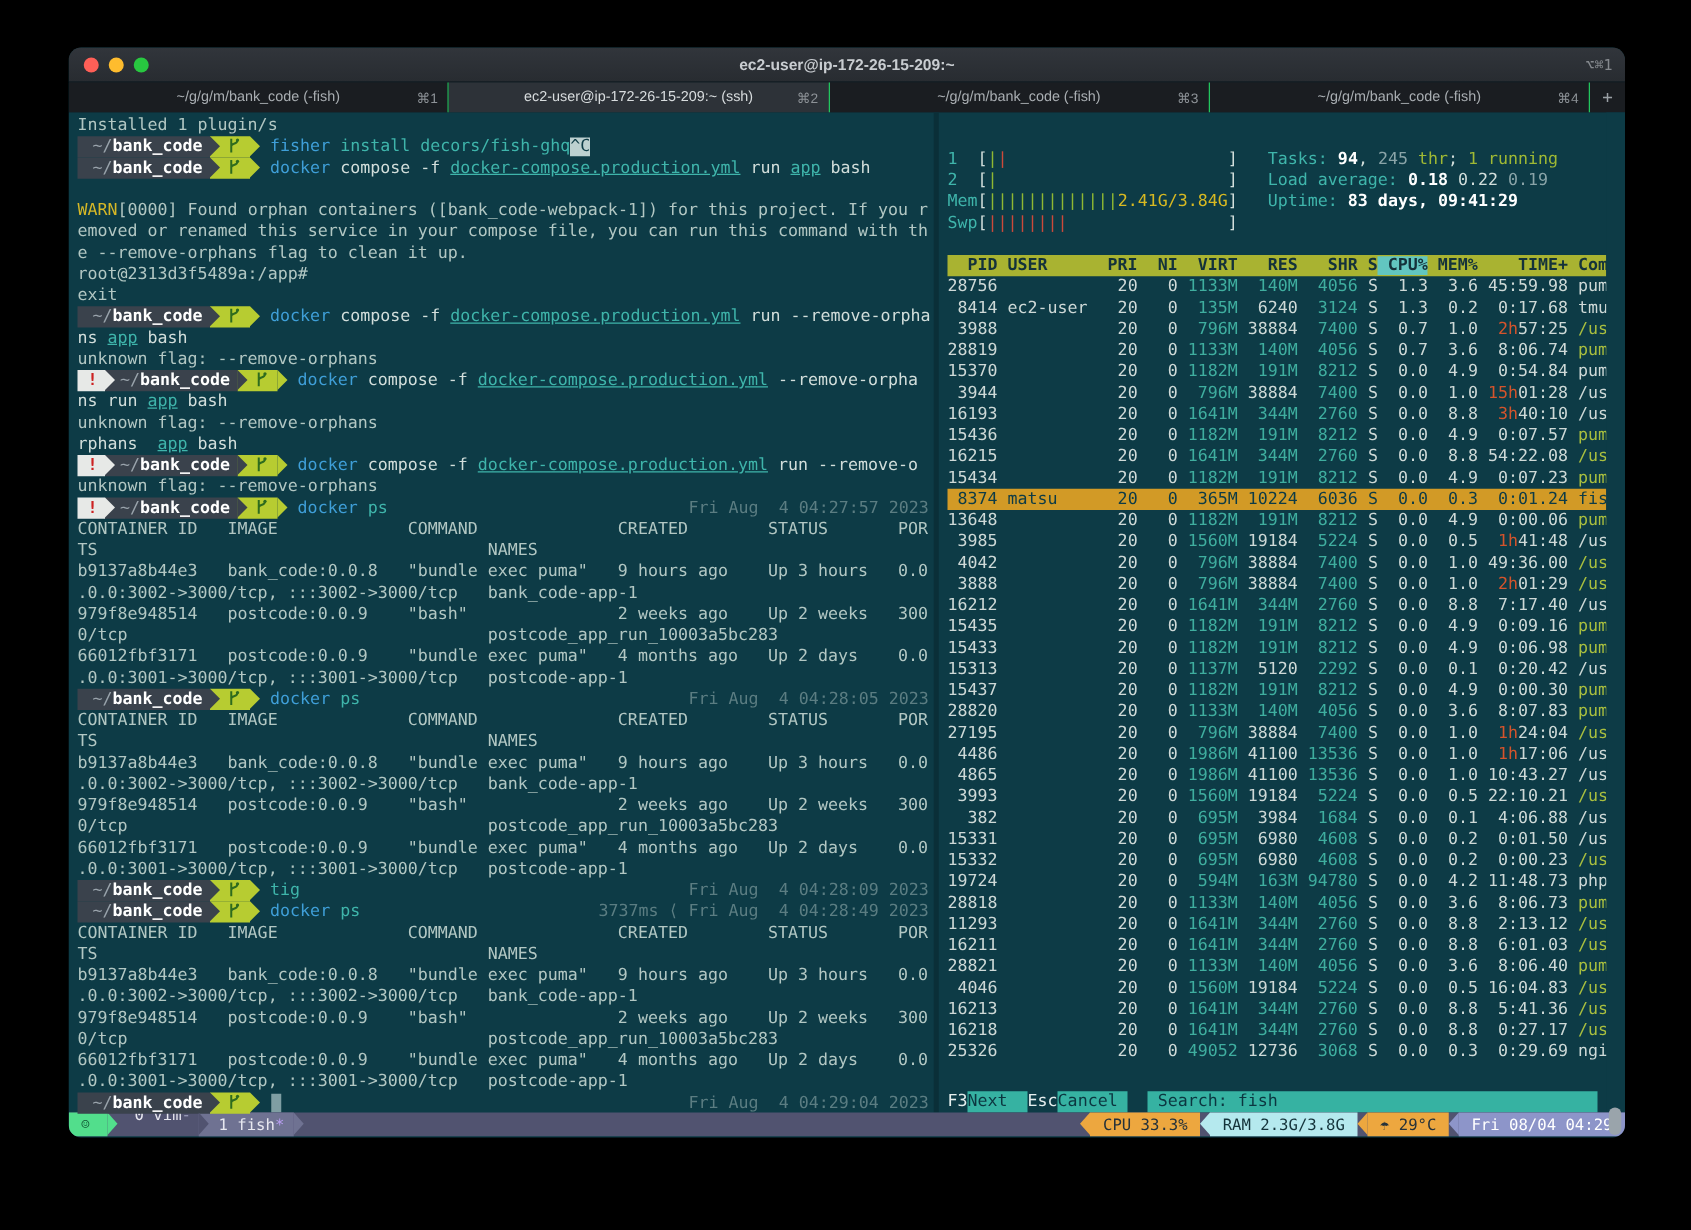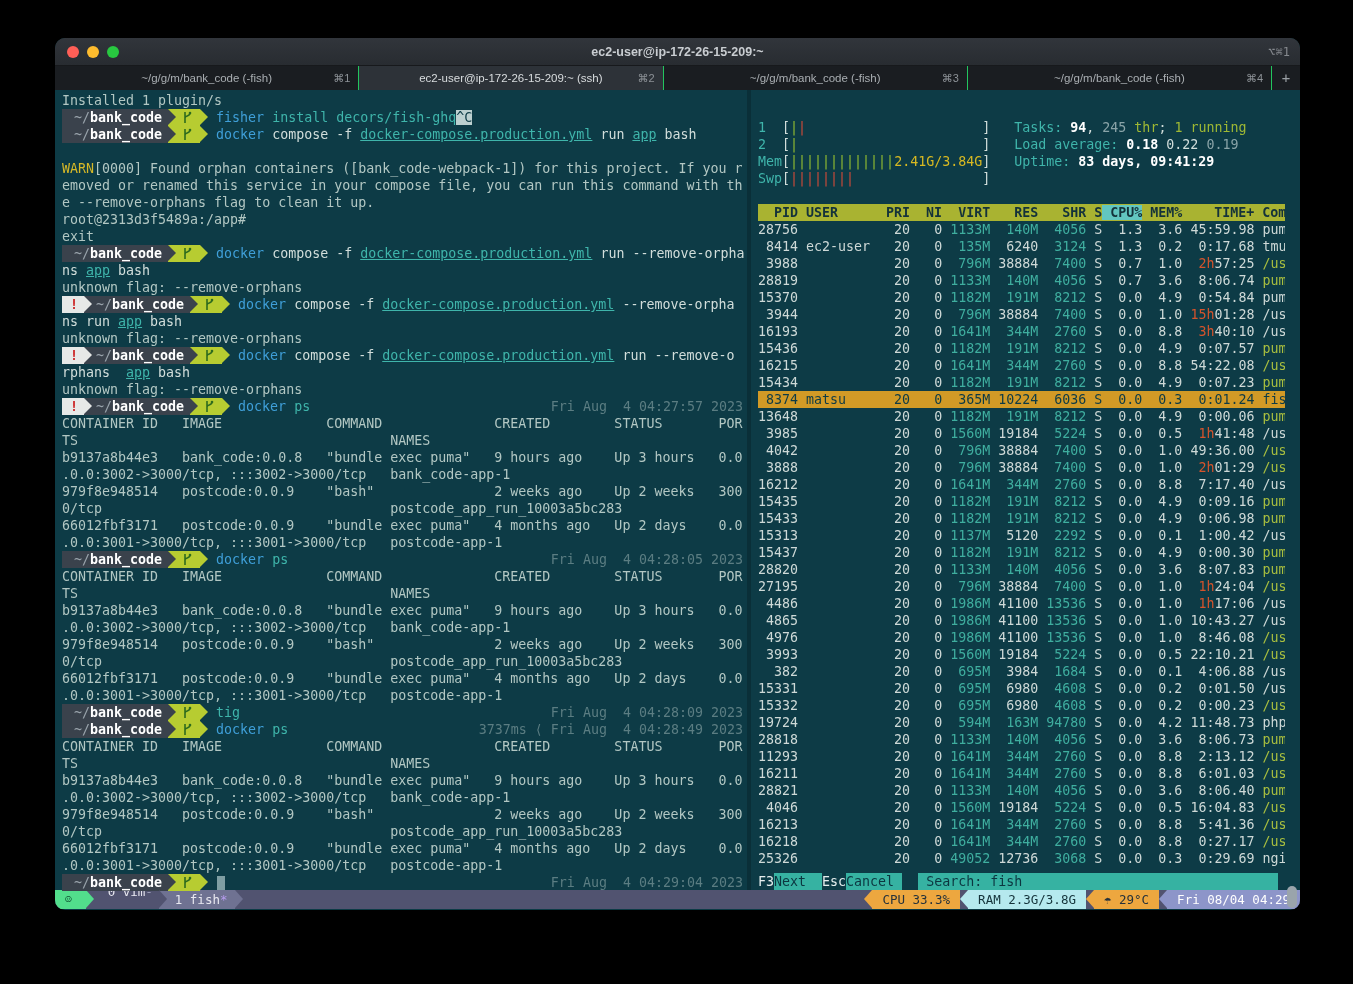--- a/index.html
+++ b/index.html
@@ -134,25 +134,25 @@
                 <circle cx="8" cy="2" r="1.3" fill="#2e6b1e"></circle>
               </svg></span><span class="cmdspace"></span><span class="c-blue">docker</span><span class="c-fg"> compose -f </span><span class="c-tealu">docker-compose.production.yml</span><span class="c-fg"> run --remove-orpha</span></div>
           <div class="tl"><span class="c-fg">ns </span><span class="c-tealu">app</span><span class="c-fg"> bash</span></div>
           <div class="tl"><span class="c-out">unknown flag: --remove-orphans</span></div>
           <div class="tl"><span class="pseg seg-bang">!</span><span class="pseg seg-dir"><span class="tilde">~/</span>bank_code</span><span class="pseg seg-git"><svg width="10" height="13" viewBox="0 0 10 13" style="vertical-align:-2px">
                 <path d="M3 1 v11 M3 7 C3 4,8 6,8 2" stroke="#2e6b1e" stroke-width="1.6" fill="none"></path>
                 <circle cx="8" cy="2" r="1.3" fill="#2e6b1e"></circle>
               </svg></span><span class="cmdspace"></span><span class="c-blue">docker</span><span class="c-fg"> compose -f </span><span class="c-tealu">docker-compose.production.yml</span><span class="c-fg"> --remove-orpha</span></div>
           <div class="tl"><span class="c-fg">ns run </span><span class="c-tealu">app</span><span class="c-fg"> bash</span></div>
           <div class="tl"><span class="c-out">unknown flag: --remove-orphans</span></div>
+          <div class="tl"><span class="c-fg">rphans  </span><span class="c-tealu">app</span><span class="c-fg"> bash</span></div>
           <div class="tl"><span class="pseg seg-bang">!</span><span class="pseg seg-dir"><span class="tilde">~/</span>bank_code</span><span class="pseg seg-git"><svg width="10" height="13" viewBox="0 0 10 13" style="vertical-align:-2px">
                 <path d="M3 1 v11 M3 7 C3 4,8 6,8 2" stroke="#2e6b1e" stroke-width="1.6" fill="none"></path>
                 <circle cx="8" cy="2" r="1.3" fill="#2e6b1e"></circle>
               </svg></span><span class="cmdspace"></span><span class="c-blue">docker</span><span class="c-fg"> compose -f </span><span class="c-tealu">docker-compose.production.yml</span><span class="c-fg"> run --remove-o</span></div>
-          <div class="tl"><span class="c-fg">rphans  </span><span class="c-tealu">app</span><span class="c-fg"> bash</span></div>
           <div class="tl"><span class="c-out">unknown flag: --remove-orphans</span></div>
           <div class="tl"><span class="pseg seg-bang">!</span><span class="pseg seg-dir"><span class="tilde">~/</span>bank_code</span><span class="pseg seg-git"><svg width="10" height="13" viewBox="0 0 10 13" style="vertical-align:-2px">
                 <path d="M3 1 v11 M3 7 C3 4,8 6,8 2" stroke="#2e6b1e" stroke-width="1.6" fill="none"></path>
                 <circle cx="8" cy="2" r="1.3" fill="#2e6b1e"></circle>
               </svg></span><span class="cmdspace"></span><span class="c-blue">docker</span><span class="c-teal"> ps</span><span class="ts">Fri Aug  4 04:27:57 2023</span></div>
           <div class="tl"><span class="c-out">CONTAINER ID   IMAGE             COMMAND              CREATED        STATUS       POR</span></div>
           <div class="tl"><span class="c-out">TS                                       NAMES</span></div>
           <div class="tl"><span class="c-out">b9137a8b44e3   bank_code:0.0.8   "bundle exec puma"   9 hours ago    Up 3 hours   0.0</span></div>
           <div class="tl"><span class="c-out">.0.0:3002-&gt;3000/tcp, :::3002-&gt;3000/tcp   bank_code-app-1</span></div>
           <div class="tl"><span class="c-out">979f8e948514   postcode:0.0.9    "bash"               2 weeks ago    Up 2 weeks   300</span></div>
@@ -212,27 +212,26 @@
           <div class="hl prow"><span>16215</span><span>           </span><span> 20</span><span>   0</span><span class="p-teal"> 1641M</span><span class="p-teal">  344M</span><span class="p-teal">  2760</span><span class=""> S</span><span>  0.0</span><span>  8.8</span><span> 54:22.08</span><span class="p-grn"> /us</span></div>
           <div class="hl prow"><span>15434</span><span>           </span><span> 20</span><span>   0</span><span class="p-teal"> 1182M</span><span class="p-teal">  191M</span><span class="p-teal">  8212</span><span class=""> S</span><span>  0.0</span><span>  4.9</span><span>  0:07.23</span><span class="p-grn"> pum</span></div>
           <div class="hl prow sel"><span> 8374</span><span> matsu     </span><span> 20</span><span>   0</span><span class="p-teal">  365M</span><span class=""> 10224</span><span class="p-teal">  6036</span><span class=""> S</span><span>  0.0</span><span>  0.3</span><span>  0:01.24</span><span class=""> fis</span></div>
           <div class="hl prow"><span>13648</span><span>           </span><span> 20</span><span>   0</span><span class="p-teal"> 1182M</span><span class="p-teal">  191M</span><span class="p-teal">  8212</span><span class=""> S</span><span>  0.0</span><span>  4.9</span><span>  0:00.06</span><span class="p-grn"> pum</span></div>
           <div class="hl prow"><span> 3985</span><span>           </span><span> 20</span><span>   0</span><span class="p-teal"> 1560M</span><span class=""> 19184</span><span class="p-teal">  5224</span><span class=""> S</span><span>  0.0</span><span>  0.5</span><span>  <span class="p-red">1h</span>41:48</span><span class=""> /us</span></div>
           <div class="hl prow"><span> 4042</span><span>           </span><span> 20</span><span>   0</span><span class="p-teal">  796M</span><span class=""> 38884</span><span class="p-teal">  7400</span><span class=""> S</span><span>  0.0</span><span>  1.0</span><span> 49:36.00</span><span class="p-grn"> /us</span></div>
           <div class="hl prow"><span> 3888</span><span>           </span><span> 20</span><span>   0</span><span class="p-teal">  796M</span><span class=""> 38884</span><span class="p-teal">  7400</span><span class=""> S</span><span>  0.0</span><span>  1.0</span><span>  <span class="p-red">2h</span>01:29</span><span class="p-grn"> /us</span></div>
           <div class="hl prow"><span>16212</span><span>           </span><span> 20</span><span>   0</span><span class="p-teal"> 1641M</span><span class="p-teal">  344M</span><span class="p-teal">  2760</span><span class=""> S</span><span>  0.0</span><span>  8.8</span><span>  7:17.40</span><span class=""> /us</span></div>
           <div class="hl prow"><span>15435</span><span>           </span><span> 20</span><span>   0</span><span class="p-teal"> 1182M</span><span class="p-teal">  191M</span><span class="p-teal">  8212</span><span class=""> S</span><span>  0.0</span><span>  4.9</span><span>  0:09.16</span><span class="p-grn"> pum</span></div>
           <div class="hl prow"><span>15433</span><span>           </span><span> 20</span><span>   0</span><span class="p-teal"> 1182M</span><span class="p-teal">  191M</span><span class="p-teal">  8212</span><span class=""> S</span><span>  0.0</span><span>  4.9</span><span>  0:06.98</span><span class="p-grn"> pum</span></div>
-          <div class="hl prow"><span>15313</span><span>           </span><span> 20</span><span>   0</span><span class="p-teal"> 1137M</span><span class="">  5120</span><span class="p-teal">  2292</span><span class=""> S</span><span>  0.0</span><span>  0.1</span><span>  1:00.42</span><span class=""> /us</span></div>
+          <div class="hl prow"><span>15313</span><span>           </span><span> 20</span><span>   0</span><span class="p-teal"> 1137M</span><span class="">  5120</span><span class="p-teal">  2292</span><span class=""> S</span><span>  0.0</span><span>  0.1</span><span>  0:20.42</span><span class=""> /us</span></div>
           <div class="hl prow"><span>15437</span><span>           </span><span> 20</span><span>   0</span><span class="p-teal"> 1182M</span><span class="p-teal">  191M</span><span class="p-teal">  8212</span><span class=""> S</span><span>  0.0</span><span>  4.9</span><span>  0:00.30</span><span class="p-grn"> pum</span></div>
           <div class="hl prow"><span>28820</span><span>           </span><span> 20</span><span>   0</span><span class="p-teal"> 1133M</span><span class="p-teal">  140M</span><span class="p-teal">  4056</span><span class=""> S</span><span>  0.0</span><span>  3.6</span><span>  8:07.83</span><span class="p-grn"> pum</span></div>
           <div class="hl prow"><span>27195</span><span>           </span><span> 20</span><span>   0</span><span class="p-teal">  796M</span><span class=""> 38884</span><span class="p-teal">  7400</span><span class=""> S</span><span>  0.0</span><span>  1.0</span><span>  <span class="p-red">1h</span>24:04</span><span class="p-grn"> /us</span></div>
           <div class="hl prow"><span> 4486</span><span>           </span><span> 20</span><span>   0</span><span class="p-teal"> 1986M</span><span class=""> 41100</span><span class="p-teal"> 13536</span><span class=""> S</span><span>  0.0</span><span>  1.0</span><span>  <span class="p-red">1h</span>17:06</span><span class=""> /us</span></div>
           <div class="hl prow"><span> 4865</span><span>           </span><span> 20</span><span>   0</span><span class="p-teal"> 1986M</span><span class=""> 41100</span><span class="p-teal"> 13536</span><span class=""> S</span><span>  0.0</span><span>  1.0</span><span> 10:43.27</span><span class=""> /us</span></div>
-          <div class="hl prow"><span> 4976</span><span>           </span><span> 20</span><span>   0</span><span class="p-teal"> 1986M</span><span class=""> 41100</span><span class="p-teal"> 13536</span><span class=""> S</span><span>  0.0</span><span>  1.0</span><span>  8:46.08</span><span class="p-grn"> /us</span></div>
           <div class="hl prow"><span> 3993</span><span>           </span><span> 20</span><span>   0</span><span class="p-teal"> 1560M</span><span class=""> 19184</span><span class="p-teal">  5224</span><span class=""> S</span><span>  0.0</span><span>  0.5</span><span> 22:10.21</span><span class="p-grn"> /us</span></div>
           <div class="hl prow"><span>  382</span><span>           </span><span> 20</span><span>   0</span><span class="p-teal">  695M</span><span class="">  3984</span><span class="p-teal">  1684</span><span class=""> S</span><span>  0.0</span><span>  0.1</span><span>  4:06.88</span><span class=""> /us</span></div>
           <div class="hl prow"><span>15331</span><span>           </span><span> 20</span><span>   0</span><span class="p-teal">  695M</span><span class="">  6980</span><span class="p-teal">  4608</span><span class=""> S</span><span>  0.0</span><span>  0.2</span><span>  0:01.50</span><span class=""> /us</span></div>
           <div class="hl prow"><span>15332</span><span>           </span><span> 20</span><span>   0</span><span class="p-teal">  695M</span><span class="">  6980</span><span class="p-teal">  4608</span><span class=""> S</span><span>  0.0</span><span>  0.2</span><span>  0:00.23</span><span class="p-grn"> /us</span></div>
           <div class="hl prow"><span>19724</span><span>           </span><span> 20</span><span>   0</span><span class="p-teal">  594M</span><span class="p-teal">  163M</span><span class="p-teal"> 94780</span><span class=""> S</span><span>  0.0</span><span>  4.2</span><span> 11:48.73</span><span class=""> php</span></div>
           <div class="hl prow"><span>28818</span><span>           </span><span> 20</span><span>   0</span><span class="p-teal"> 1133M</span><span class="p-teal">  140M</span><span class="p-teal">  4056</span><span class=""> S</span><span>  0.0</span><span>  3.6</span><span>  8:06.73</span><span class="p-grn"> pum</span></div>
           <div class="hl prow"><span>11293</span><span>           </span><span> 20</span><span>   0</span><span class="p-teal"> 1641M</span><span class="p-teal">  344M</span><span class="p-teal">  2760</span><span class=""> S</span><span>  0.0</span><span>  8.8</span><span>  2:13.12</span><span class="p-grn"> /us</span></div>
           <div class="hl prow"><span>16211</span><span>           </span><span> 20</span><span>   0</span><span class="p-teal"> 1641M</span><span class="p-teal">  344M</span><span class="p-teal">  2760</span><span class=""> S</span><span>  0.0</span><span>  8.8</span><span>  6:01.03</span><span class="p-grn"> /us</span></div>
           <div class="hl prow"><span>28821</span><span>           </span><span> 20</span><span>   0</span><span class="p-teal"> 1133M</span><span class="p-teal">  140M</span><span class="p-teal">  4056</span><span class=""> S</span><span>  0.0</span><span>  3.6</span><span>  8:06.40</span><span class="p-grn"> pum</span></div>
           <div class="hl prow"><span> 4046</span><span>           </span><span> 20</span><span>   0</span><span class="p-teal"> 1560M</span><span class=""> 19184</span><span class="p-teal">  5224</span><span class=""> S</span><span>  0.0</span><span>  0.5</span><span> 16:04.83</span><span class="p-grn"> /us</span></div>

